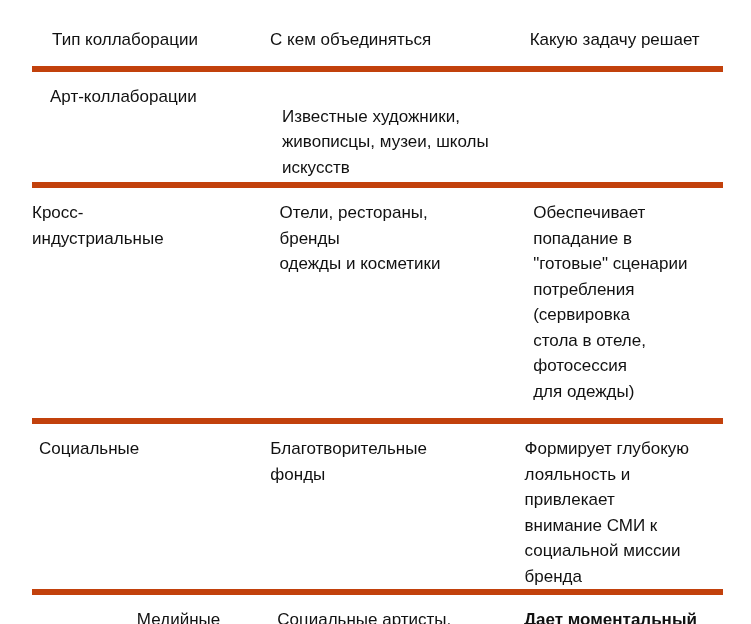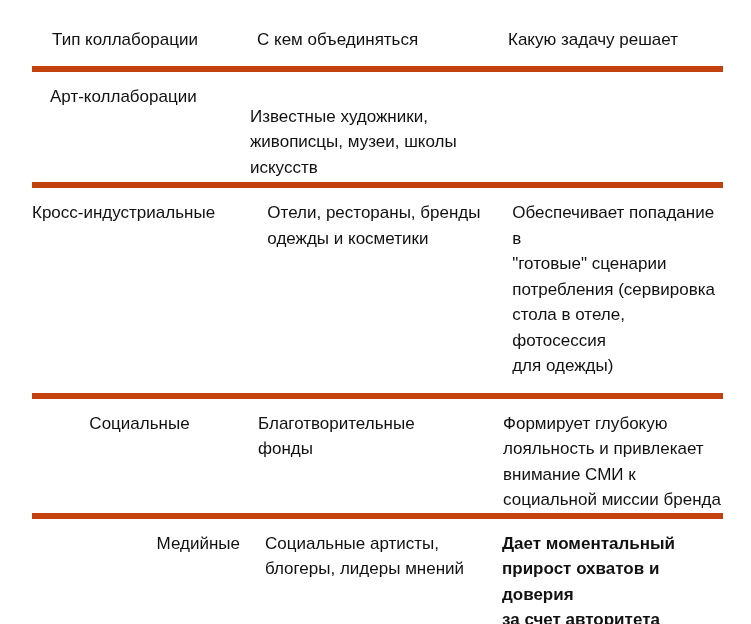--- a/index.html
+++ b/index.html
@@ -15,21 +15,21 @@
     overflow: hidden;
     font-family: "Liberation Sans", sans-serif;
   }
   .table {
     position: absolute;
     left: 32px;
     top: 0;
     width: 691px;
     border-bottom: 2px solid #1f1f1f;
   }
-  .row { display: flex; }
+  .row { display: flex; gap: 32px; }
   .row + .row { border-top: 6px solid #c2410c; }
   .cell {
     box-sizing: border-box;
     white-space: pre-line;
     font-size: 17px;
     line-height: 25.5px;
     color: #111111;
     letter-spacing: 0;
   }
   .c1 { width: 208px; }
@@ -49,21 +49,21 @@
   .table > .row:nth-child(1) .c3 { padding-left: 18px; }
 
   .table > .row:nth-child(2) .c1 { padding-left: 18px; }
   .table > .row:nth-child(2) .c2 { padding-left: 10px; margin-top: 20px; }
   .table > .row:nth-child(2) .c3 { padding-left: 18px; }
 
   .table > .row:nth-child(3) .c1 { padding-left: 0; }
   .table > .row:nth-child(3) .c2 { padding-left: 8px; margin-left: 28px; }
   .table > .row:nth-child(3) .c3 { padding-left: 13px; }
 
-  .table > .row:nth-child(4) .c1 { padding-left: 7px; text-align: center; }
+  .table > .row:nth-child(4) .c1 { padding-left: 7px; }
   .table > .row:nth-child(4) .c2 { padding-left: 18px; }
   .table > .row:nth-child(4) .c3 { padding-left: 13px; }
 
   .table > .row:nth-child(5) .c1 { padding-left: 9px; text-align: right; }
   .table > .row:nth-child(5) .c2 { padding-left: 25px; }
   .table > .row:nth-child(5) .c3 { padding-left: 12px; font-weight: bold; }
 </style>
 </head>
 <body>
 

